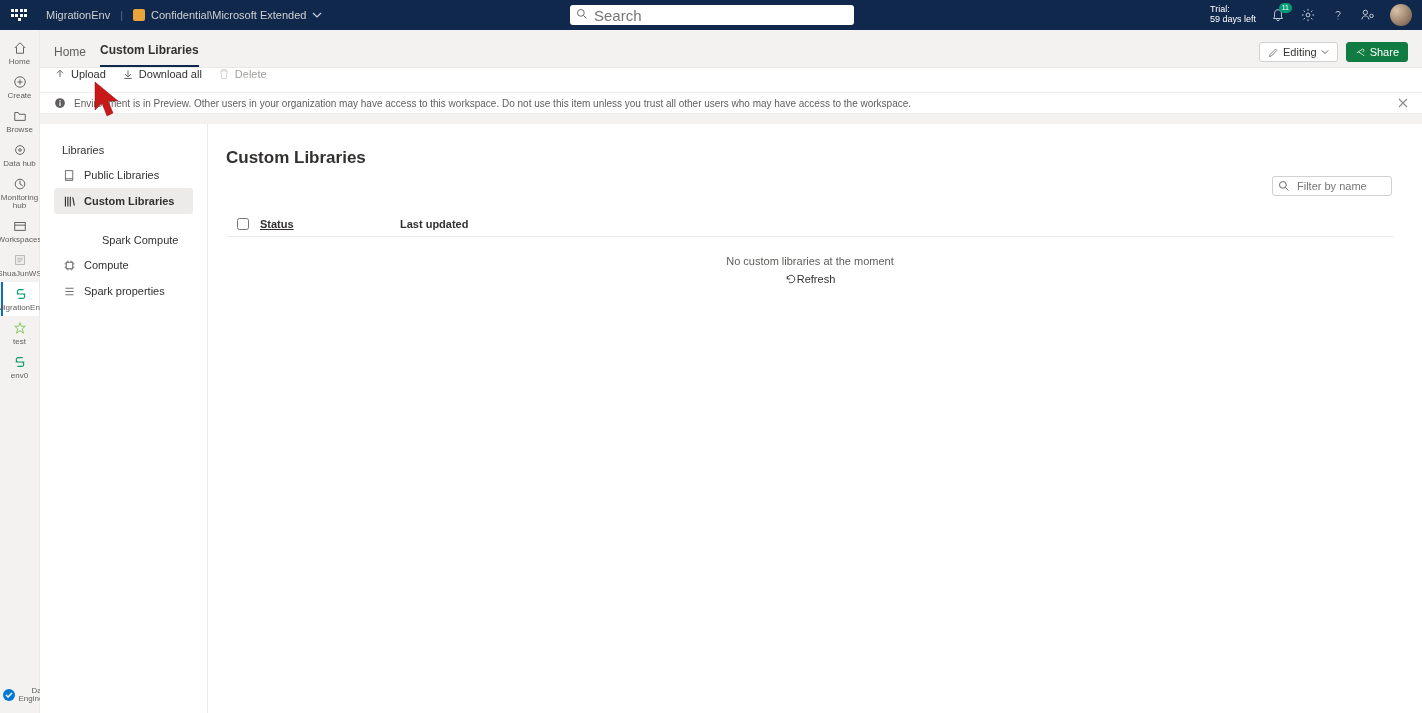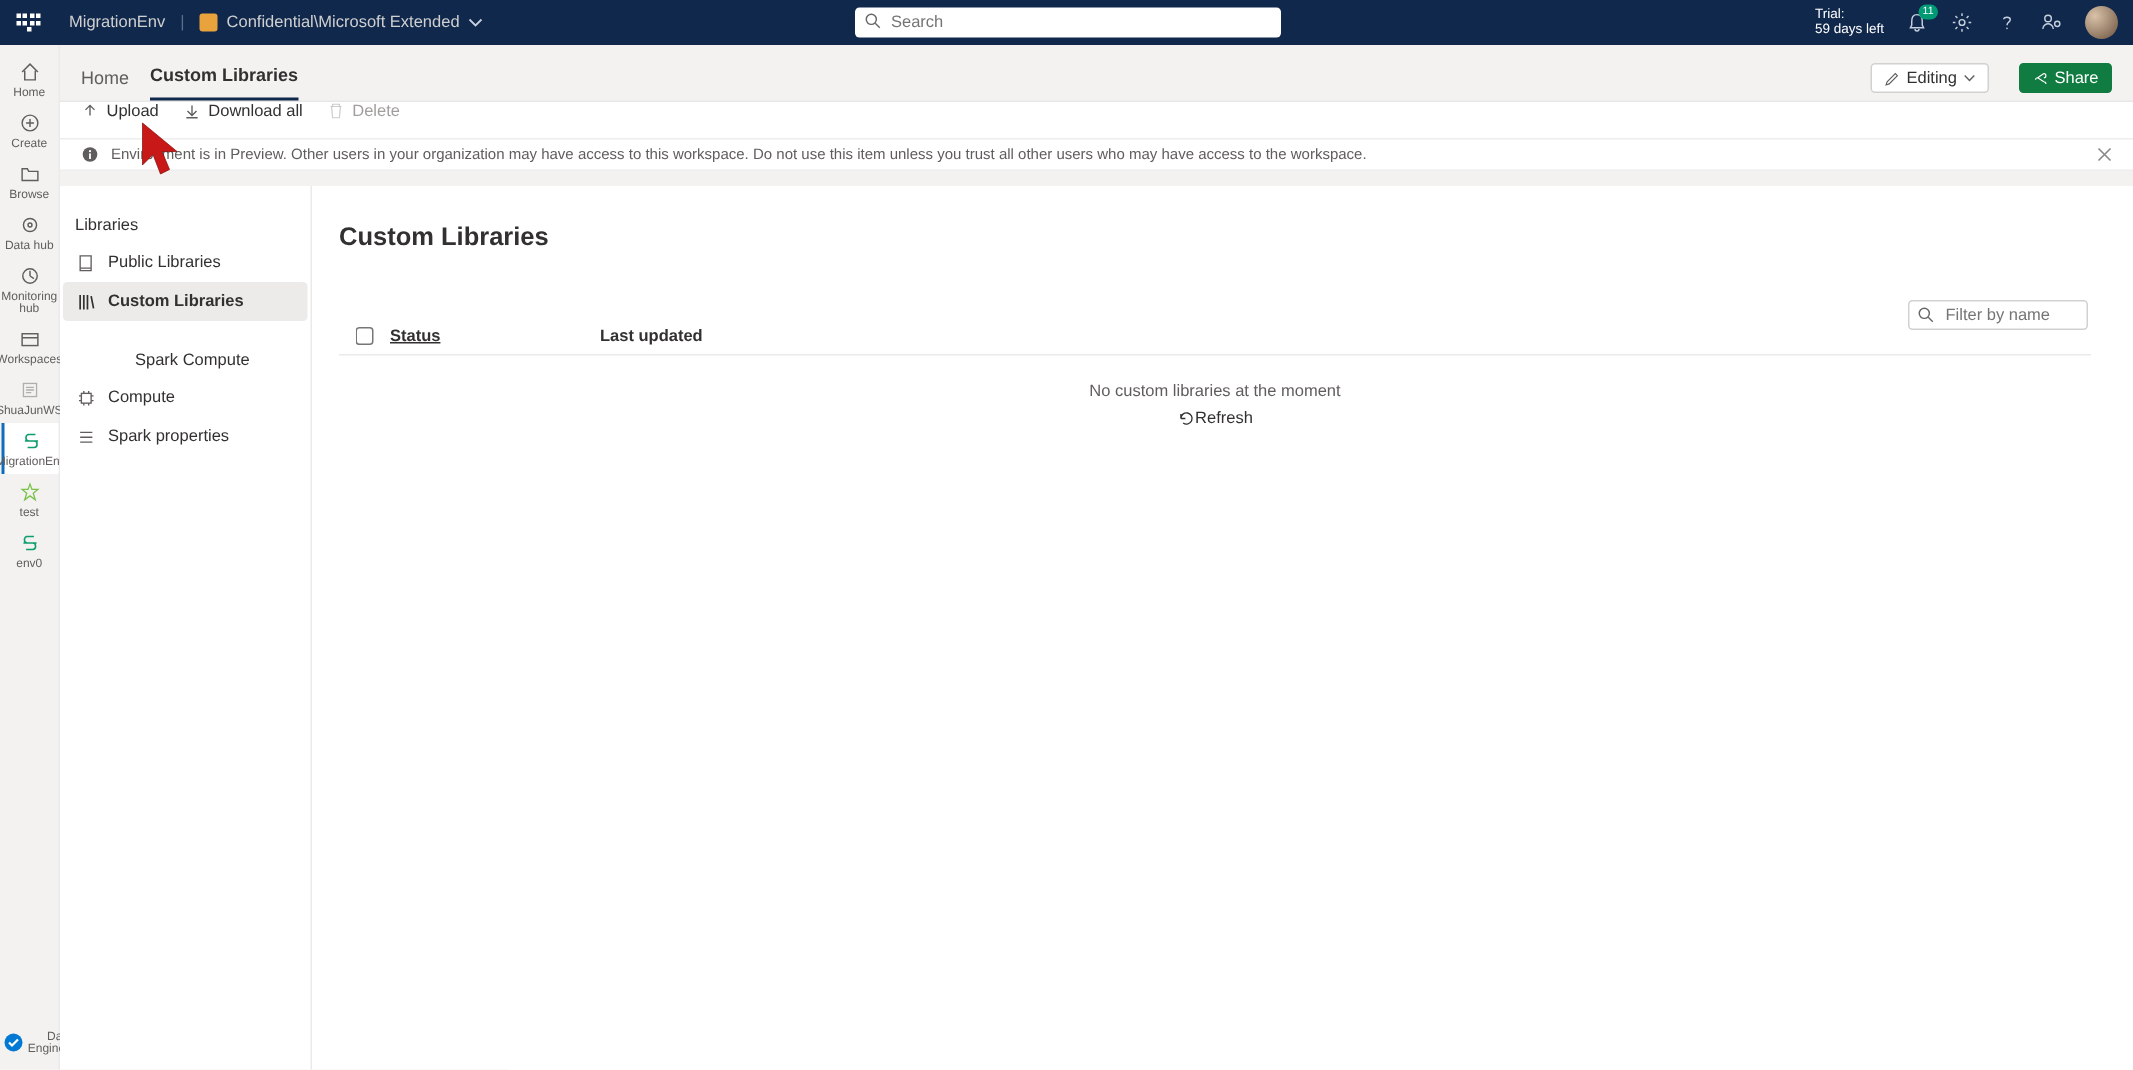--- a/index.html
+++ b/index.html
@@ -7,63 +7,63 @@
 
   
   .topbar { height: 30px; background: #10284c; color: #fff; display: flex; align-items: center; padding: 0 10px; font-size: 11px; }
   .waffle { width: 18px; height: 18px; display: flex; flex-wrap: wrap; align-content: center; justify-content: center; gap: 1.5px; margin-right: 18px; cursor: pointer; }
   .waffle span { width: 3px; height: 3px; background: #fff; display: block; }
   .top-title { color: #d0d0d0; font-weight: 400; }
   .top-divider { margin: 0 10px; color: #5a6e8c; }
   .top-sens { display: flex; align-items: center; gap: 6px; color: #d0d0d0; cursor: pointer; }
   .sens-icon { width: 12px; height: 12px; background: #e8a33d; border-radius: 2px; }
   .top-search { flex: 0 0 auto; margin-left: auto; margin-right: auto; position: absolute; left: 570px; top: 5px; }
-  .top-search input { width: 284px; height: 20px; border-radius: 3px; border: none; padding: 0 8px 0 24px; font-size: 11px; background: #fff; }
+  .top-search input { width: 284px; height: 20px; border-radius: 3px; border: none; padding: 0 8px 0 24px; font-size: 15px; background: #fff; }
   .top-search .sicon { position: absolute; left: 6px; top: 3px; color: #666; }
   .top-right { margin-left: auto; display: flex; align-items: center; gap: 14px; }
   .trial { font-size: 9px; line-height: 1.1; text-align: left; }
   .top-icon { width: 16px; height: 16px; display: flex; align-items: center; justify-content: center; position: relative; cursor: pointer; color:#c7d0de; }
   .badge { position: absolute; top: -4px; right: -6px; background: #009b74; color: #fff; font-size: 7px; border-radius: 7px; padding: 0 3px; line-height: 10px; }
   .avatar { width: 22px; height: 22px; border-radius: 50%; background: radial-gradient(circle at 30% 30%, #d9c2a8, #6b5240); }
 
   
   .leftrail { position: absolute; top: 30px; bottom: 0; left: 0; width: 40px; background: #f3f2f1; border-right: 1px solid #eaeaea; display: flex; flex-direction: column; align-items: center; padding-top: 6px; font-size: 8px; color: #605e5c; }
   .rail-item { width: 38px; display: flex; flex-direction: column; align-items: center; gap: 2px; padding: 4px 0; cursor: pointer; text-align: center; line-height: 1; }
   .rail-item.active { border-left: 2px solid #0f6cbd; background: #fff; }
   .rail-ico { width: 16px; height: 16px; display:flex; align-items:center; justify-content:center; }
   .rail-spacer { flex: 1; }
   .rail-bottom { width: 38px; padding: 4px 0 10px 0; display:flex; align-items:center; gap:2px; font-size:8px; color:#605e5c; text-align:center; line-height:1;}
 
   
   .main { position: absolute; top: 30px; left: 40px; right: 0; bottom: 0; background: #f3f2f1; }
   .page-head { height: 38px; background: #f3f2f1; display: flex; align-items: flex-end; padding: 0 14px; gap: 14px; font-size: 12px; border-bottom:1px solid #e8e8e8; }
   .bc-item { padding-bottom: 8px; color: #605e5c; cursor: pointer; }
   .bc-item.active { color: #323130; border-bottom: 2px solid #10284c; font-weight: 600; }
-  .page-head-right { margin-left: auto; display: flex; align-items: center; gap: 20px; padding-bottom: 5px; }
+  .page-head-right { margin-left: auto; display: flex; align-items: center; gap: 8px; padding-bottom: 5px; }
   .btn { border: 1px solid #d1d1d1; background: #fff; border-radius: 3px; padding: 3px 8px; font-size: 11px; display: inline-flex; align-items: center; gap: 4px; cursor: pointer; }
   .btn.green { background: #107c41; border-color: #107c41; color: #fff; }
 
   .toolbar { height: 24px; background: #fff; display: flex; align-items: flex-start; padding: 0 14px; gap: 16px; font-size: 11px; }
   .tbtn { display: inline-flex; align-items: center; gap: 5px; color: #323130; cursor: pointer; }
   .tbtn.disabled { color: #a19f9d; cursor: default; }
 
   .infobar { background: #fff; border-top: 1px solid #ededed; border-bottom: 1px solid #ededed; padding: 4px 14px; font-size: 10px; color: #605e5c; display: flex; align-items: center; gap: 8px; }
   .infobar .closex { margin-left: auto; cursor: pointer; color:#888; }
 
   .content { position: absolute; top: 94px; left: 0; right: 0; bottom: 0; background: #fff; display: flex; }
-  .sidepanel { width: 168px; border-right: 1px solid #eaeaea; padding: 14px 2px; }
+  .sidepanel { width: 168px; border-right: 1px solid #eaeaea; padding: 14px 14px; }
   .sp-head { font-size: 11px; color: #323130; padding: 6px 8px; font-weight: 400; }
   .sp-item { display: flex; align-items: center; gap: 8px; padding: 6px 8px; font-size: 11px; border-radius: 3px; cursor: pointer; color:#323130;}
   .sp-item.active { background: #edebe9; font-weight: 600; }
   .sp-ico { width: 14px; height: 14px; display:flex; align-items:center; justify-content:center; color:#605e5c;}
 
   .body { flex: 1; padding: 24px 28px 24px 18px; position: relative; }
   .body h2 { font-size: 17px; font-weight: 600; margin-bottom: 8px; }
   .body .sub { font-size: 11px; color: #605e5c; margin-bottom: 22px; }
-  .filter { position: absolute; right: 30px; top: 76px; }
+  .filter { position: absolute; right: 30px; top: 52px; }
   .filter input { width: 120px; border: 1px solid #d1d1d1; border-radius: 3px; padding: 3px 6px 3px 24px; font-size: 11px; }
   .filter .sicon { position: absolute; left: 6px; top: 4px; color:#666; }
 
   .table-head { display: flex; align-items: center; border-bottom: 1px solid #eaeaea; padding: 6px 0; margin-top: 44px; font-size: 11px; color: #323130; }
   .th-chk { width: 34px; display:flex; justify-content:center;}
   .th-chk input { width:12px; height:12px; }
   .th-lang { flex: 0 0 360px; display:flex; align-items:center; gap:4px; font-weight:600;}
   .th-status { flex: 0 0 140px; font-weight:600;text-decoration:underline;}
   .th-upd { flex: 0 0 200px; font-weight:600;}
 

